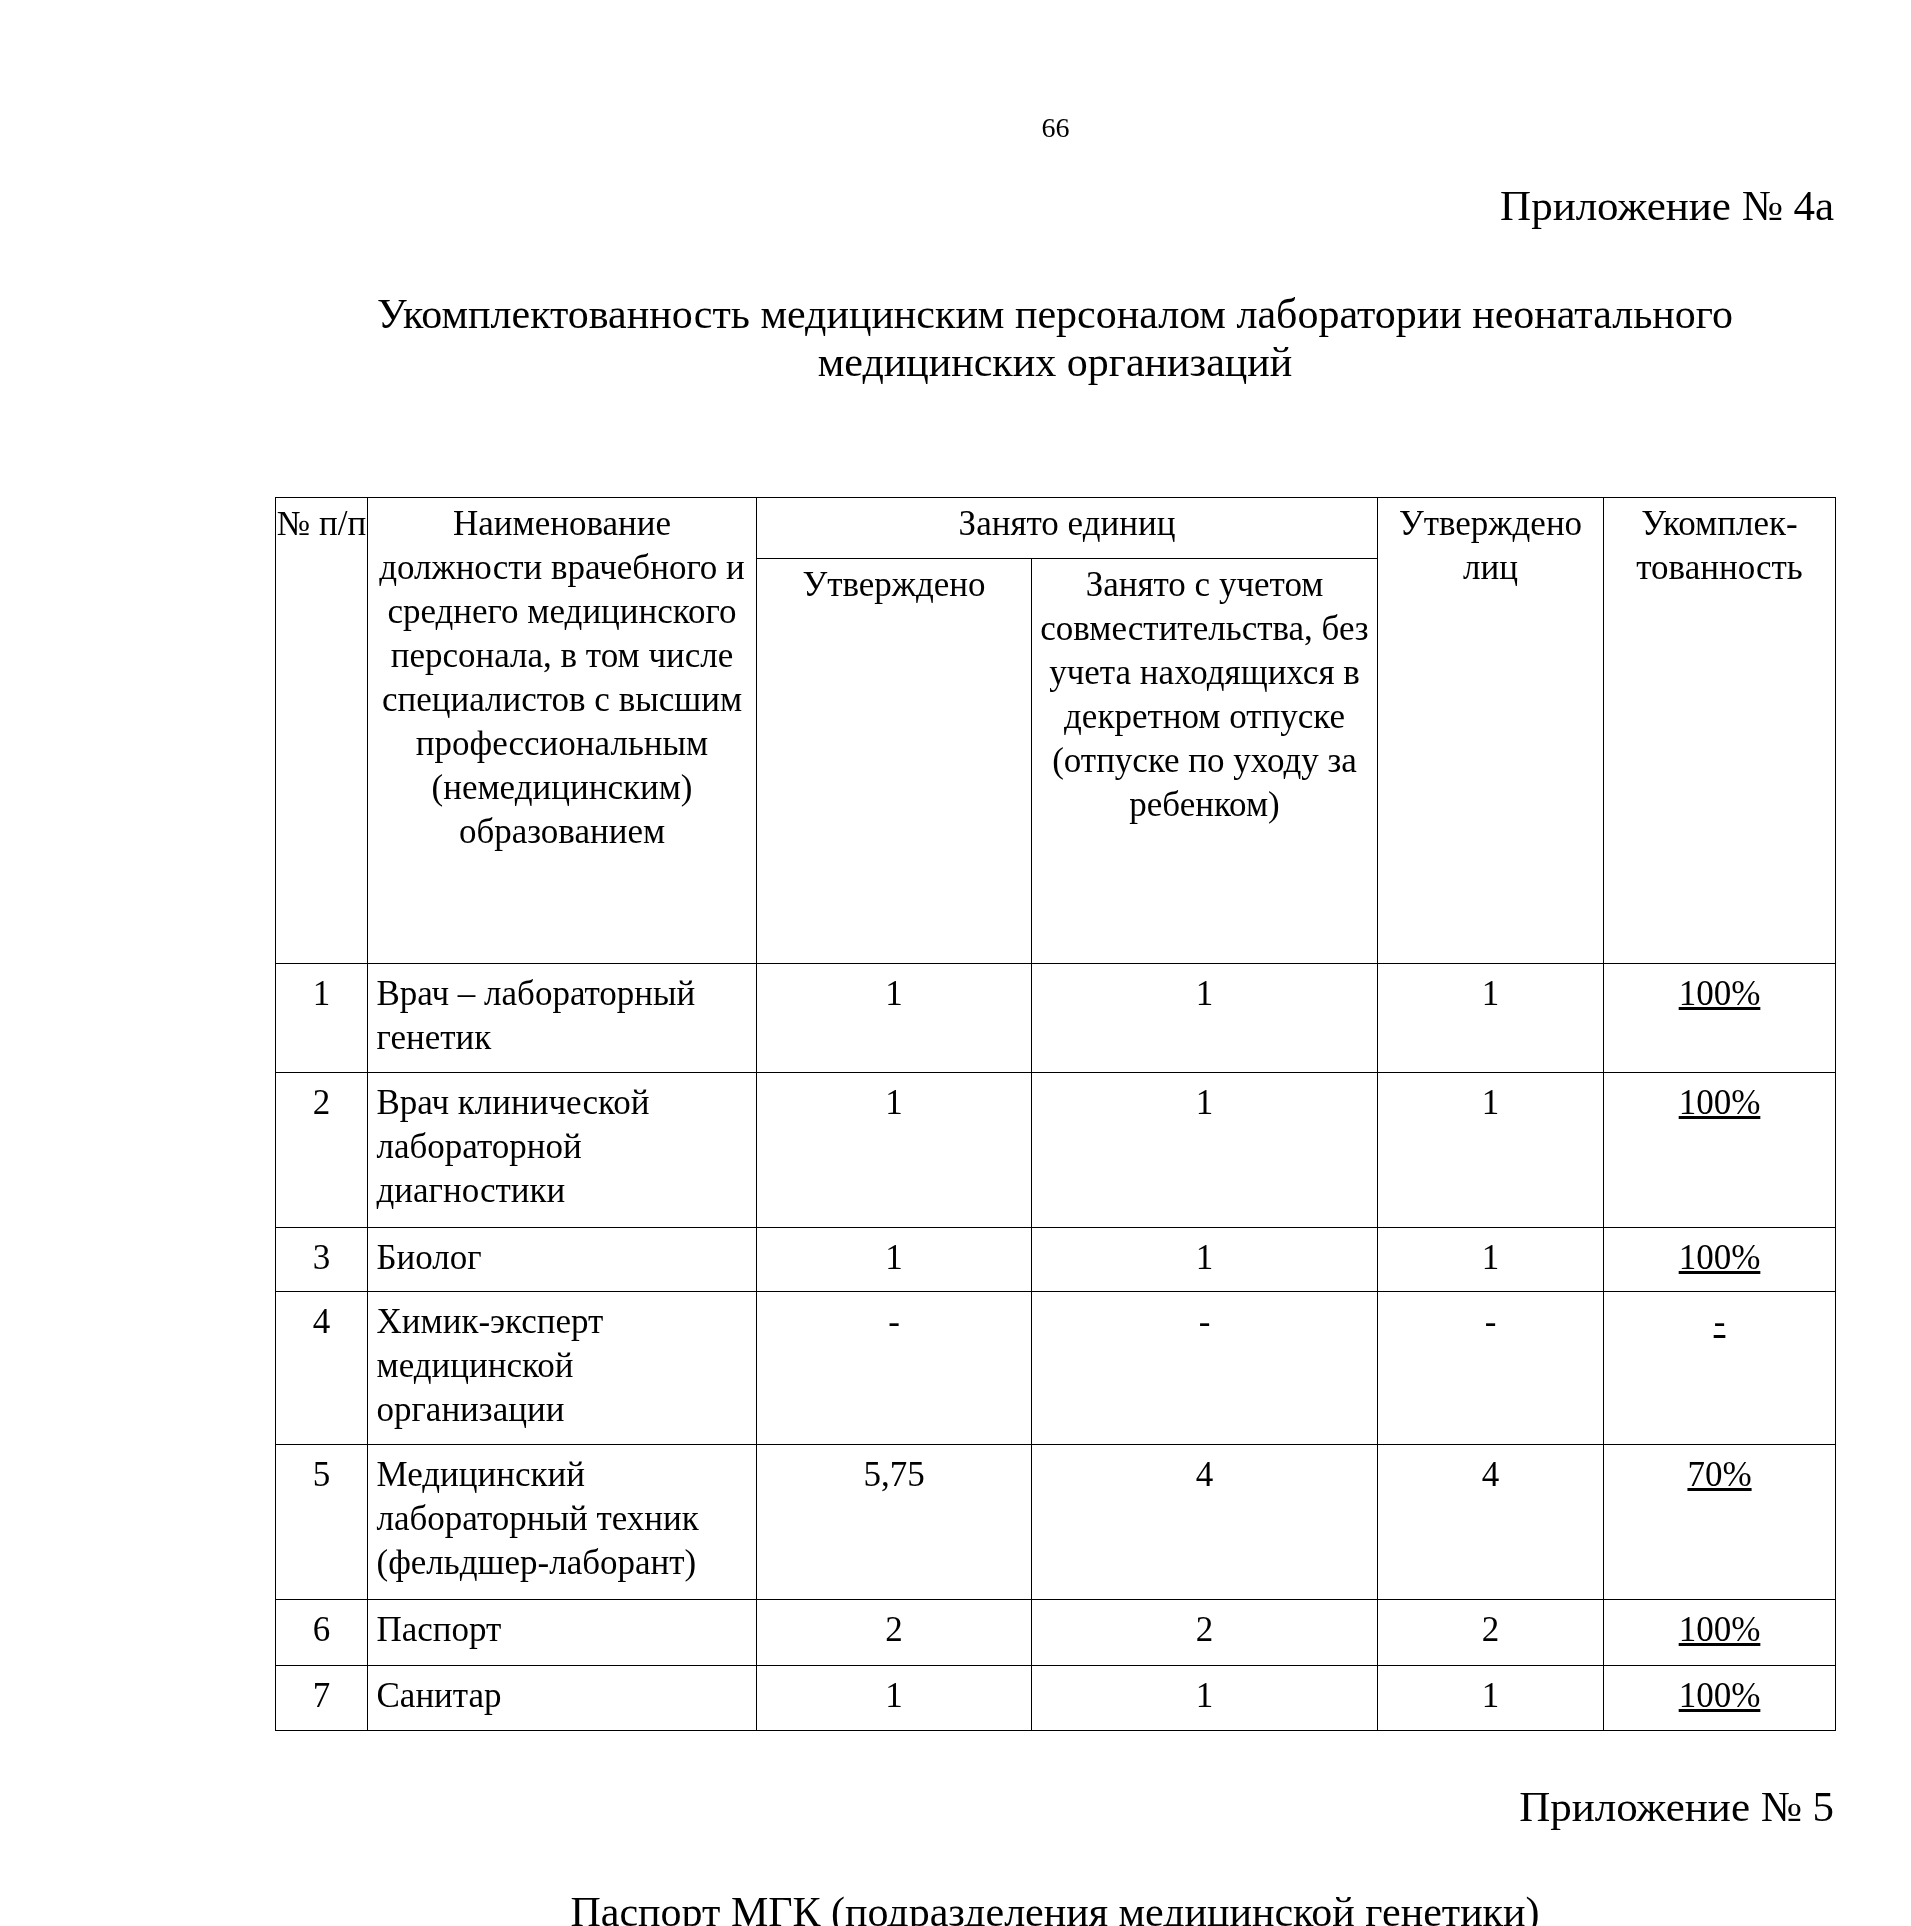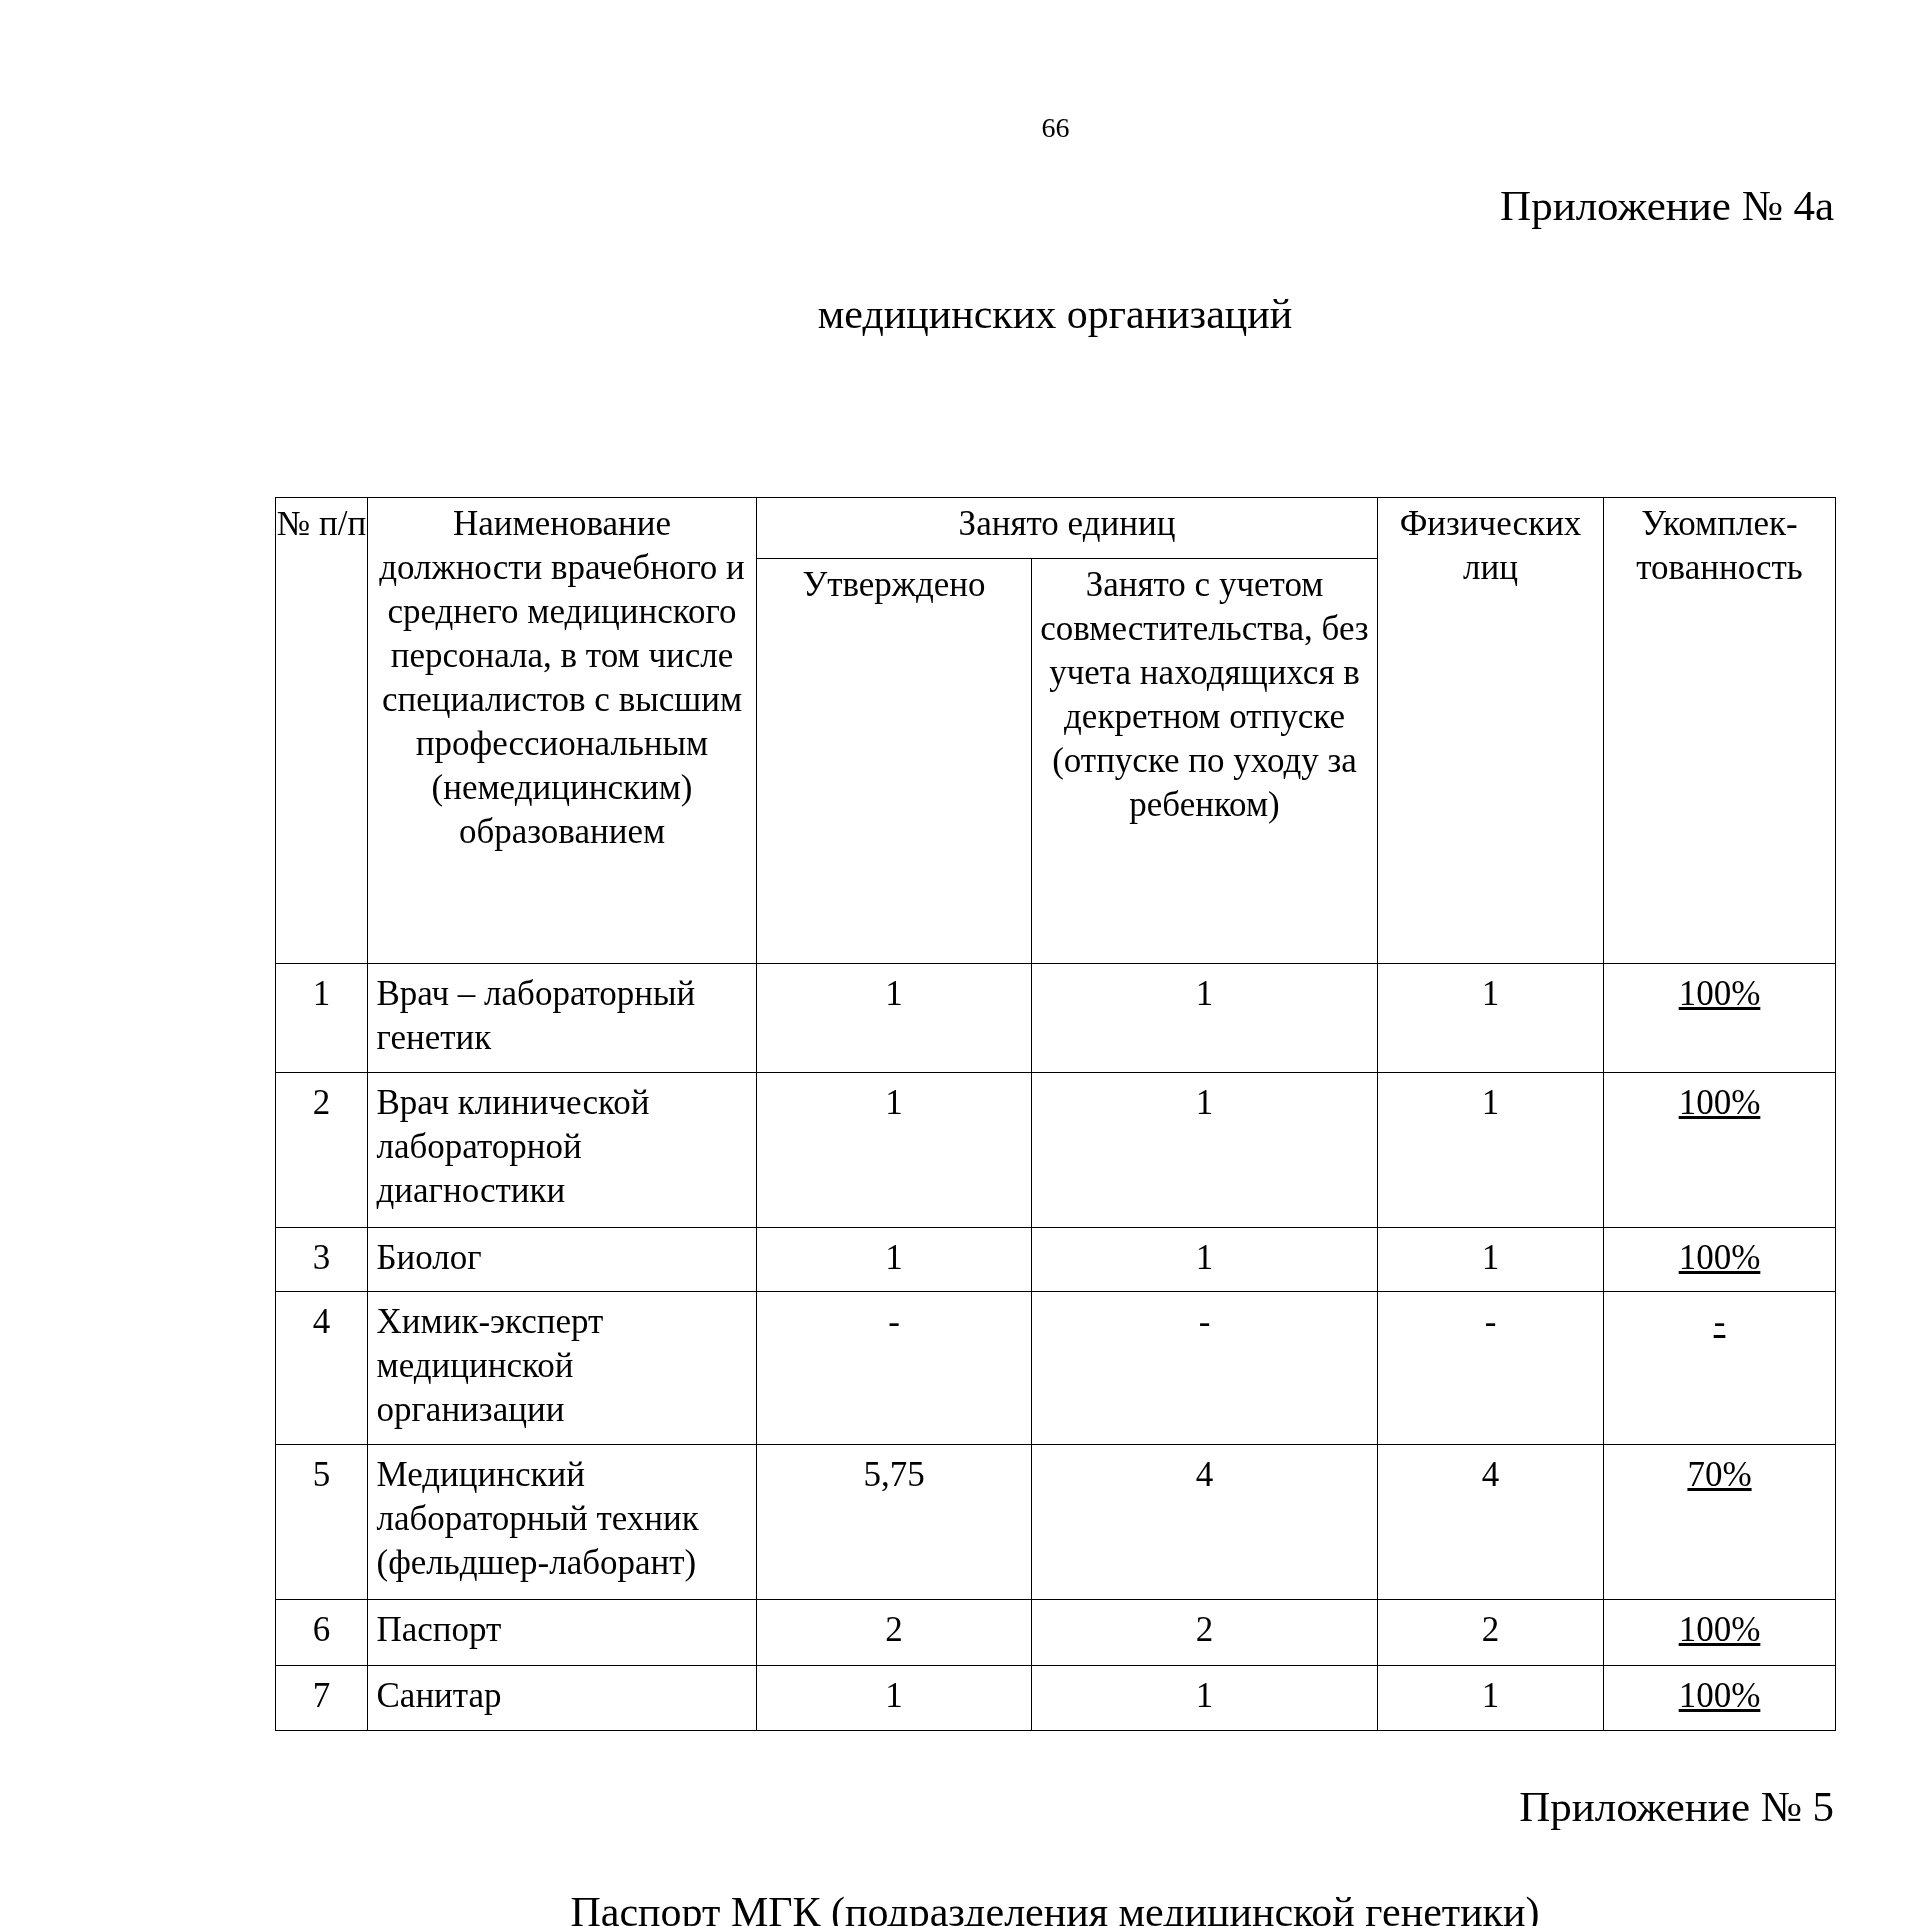--- a/index.html
+++ b/index.html
@@ -20,38 +20,39 @@
   #t1 td.pct { text-align: center; text-decoration: underline; }
 </style>
 </head>
 <body>
 
 <div class="abs page-num">66</div>
 
 <div class="abs appendix" style="top:181px;">Приложение № 4а</div>
 
 <div class="abs title" style="top:290px;">
+  <div>Укомплектованность медицинским персоналом лаборатории неонатального</div>
   <div>медицинских организаций</div>
 </div>
 
 <table id="t1">
   <colgroup>
     <col style="width:92px">
       <col style="width:389px">
       <col style="width:275px">
     <col style="width:346px">
       <col style="width:226px">
       <col style="width:232px">
   </colgroup>
   <thead>
     <tr style="height:61px;">
       <th rowspan="2">№ п/п</th>
       <th rowspan="2">Наименование должности врачебного и среднего медицинского персонала, в том числе специалистов с высшим профессиональным (немедицинским) образованием</th>
       <th colspan="2">Занято единиц</th>
-      <th rowspan="2">Физических лиц</th>
+      <th rowspan="2">Утверждено лиц</th>
       <th rowspan="2">Укомплек-тованность</th>
     </tr>
     <tr style="height:405px;">
       <th>Утверждено</th>
       <th>Занято с учетом совместительства, без учета находящихся в декретном отпуске (отпуске по уходу за ребенком)</th>
     </tr>
   </thead>
   <tbody id="t1-body">
       <tr style="height: 109px;">
         <td class="num">1</td>

